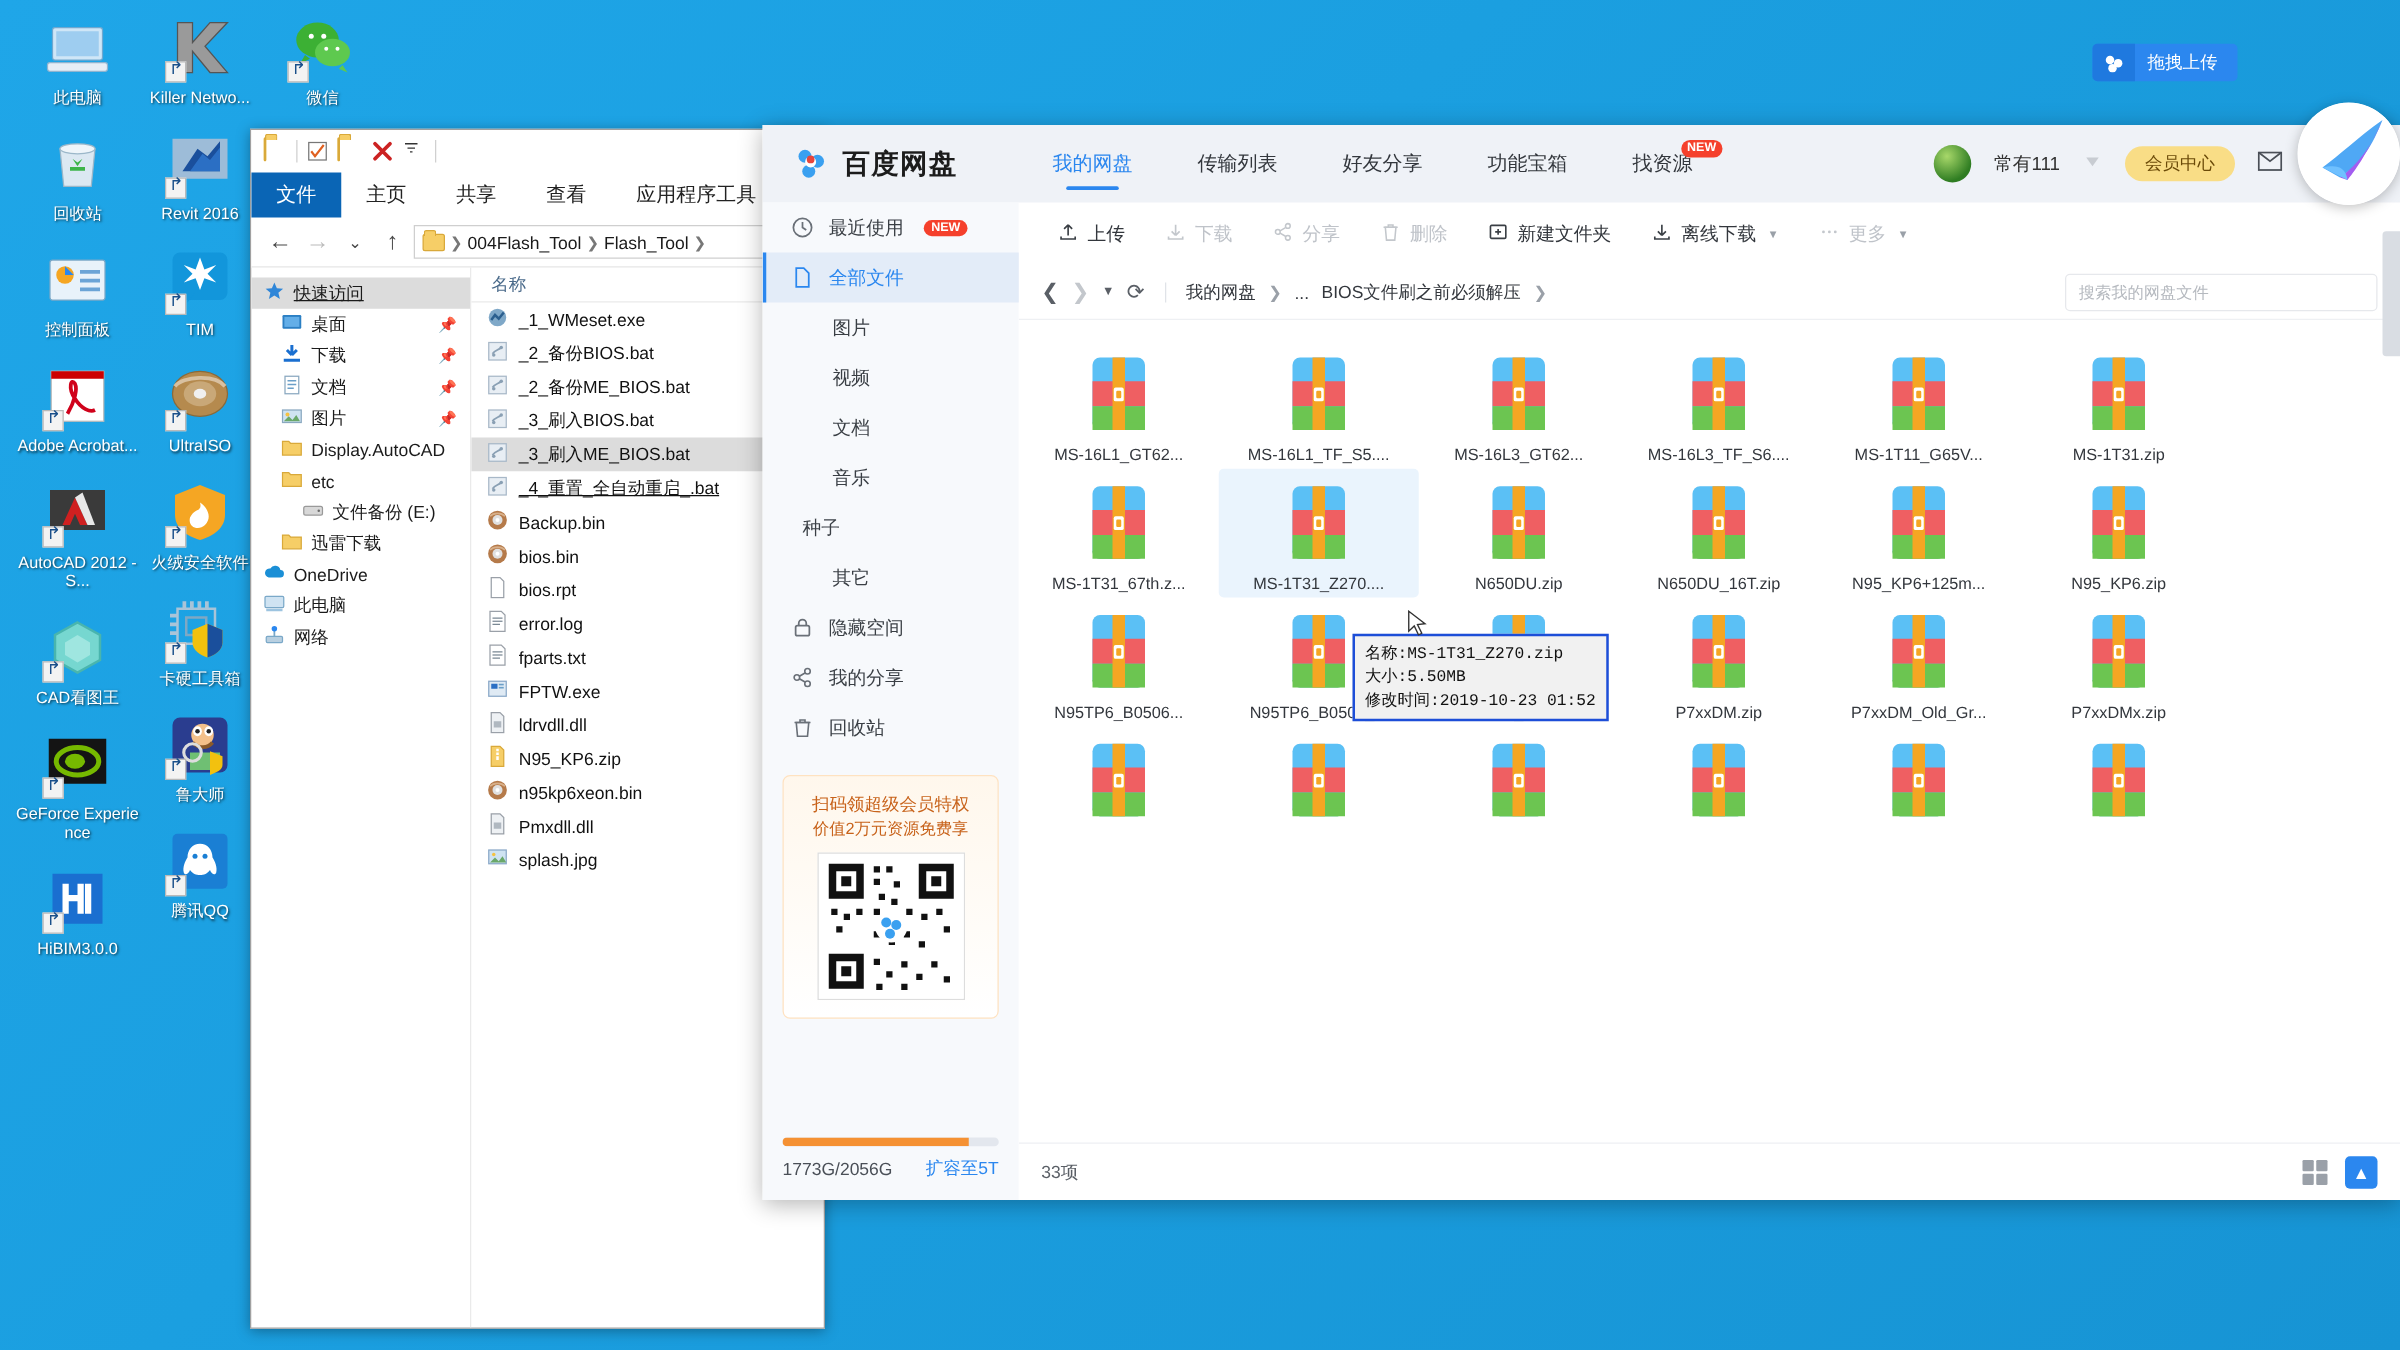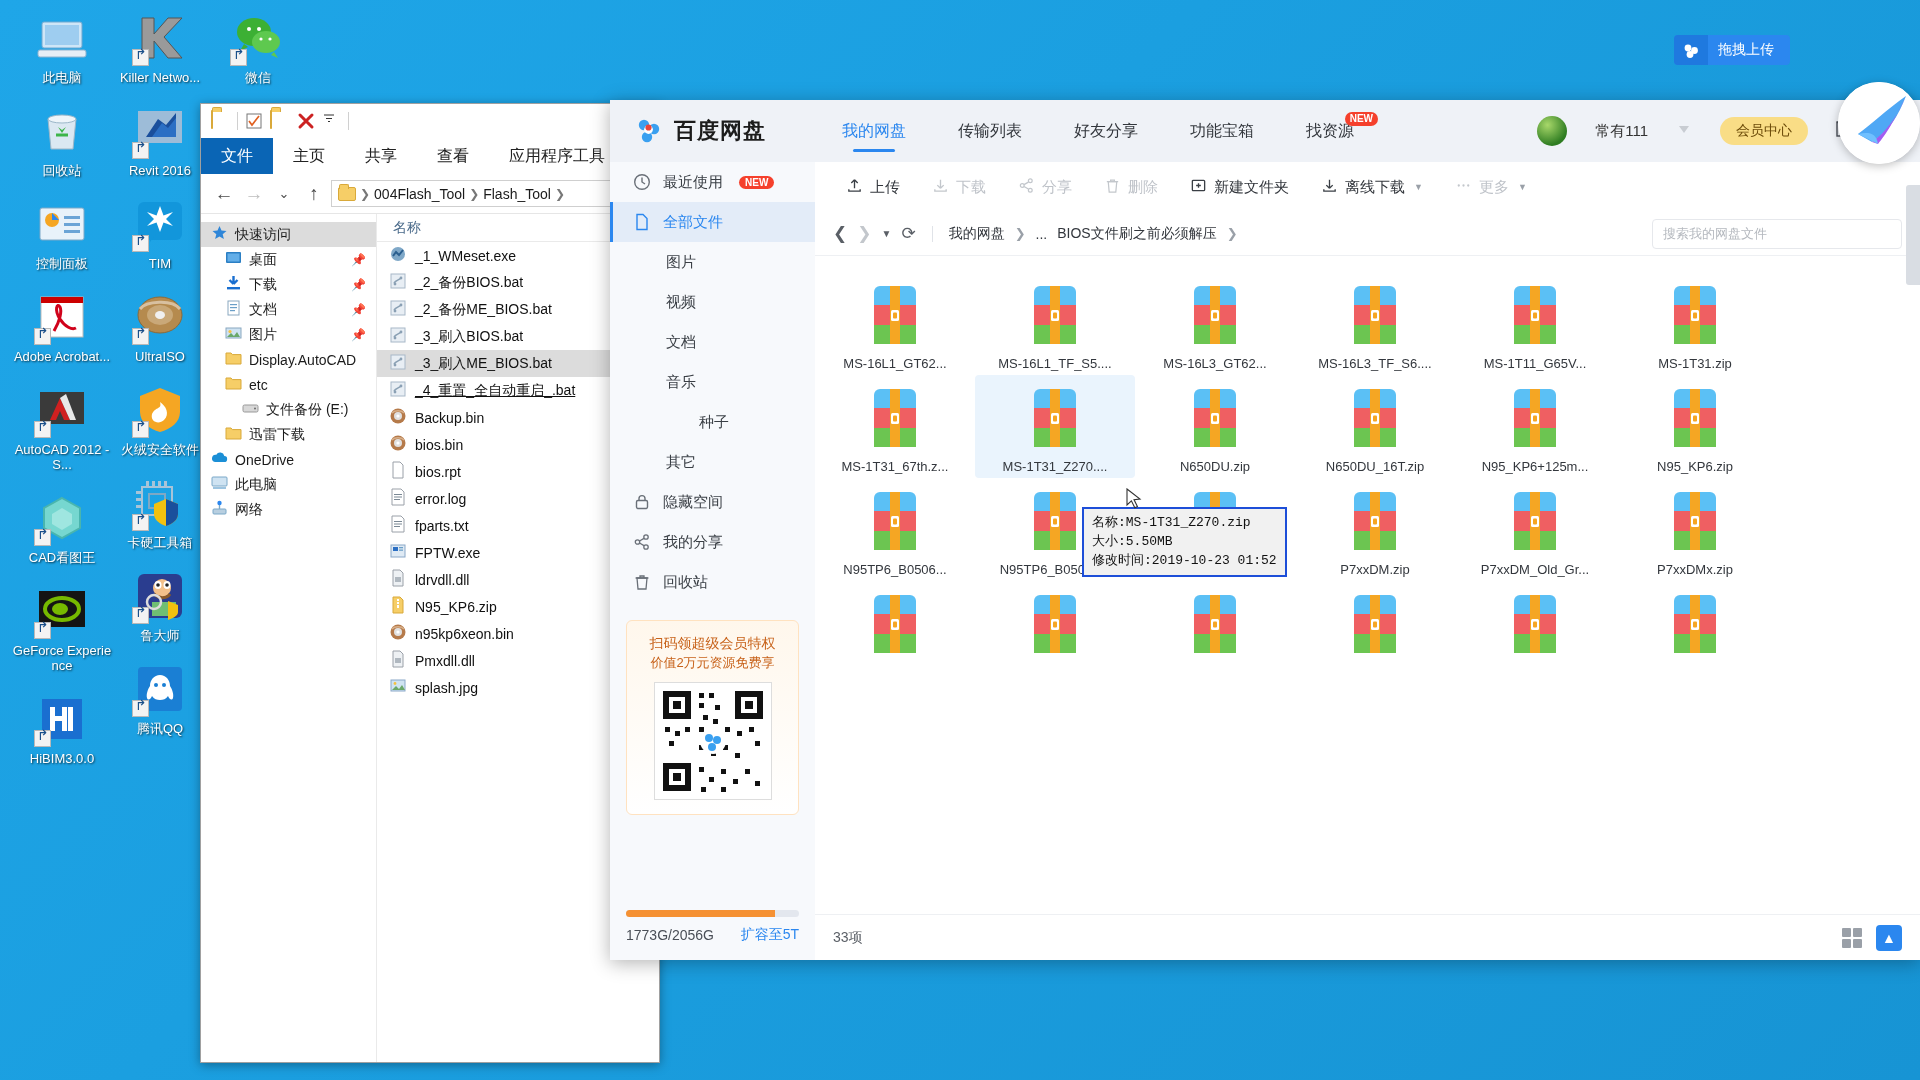--- a/index.html
+++ b/index.html
@@ -57,21 +57,21 @@
   .nav-btn { width:26px;height:26px;display:flex;align-items:center;justify-content:center;font-size:19px;color:#4a4a4a;cursor:default;}
   .nav-btn.dim { color:#bdbdbd; }
   #expCrumb {
     flex:1; height:27px; border:1px solid #cfcfcf; background:#fff; display:flex; align-items:center;
     padding:0 6px; gap:4px; font-size:14px; color:#1a1a1a; overflow:hidden; white-space:nowrap;
   }
   #expCrumb .sep { color:#777; font-size:12px; }
   #expBody { display:flex; height:calc(100% - 110px); }
   #expTree { width:175px; padding-top:8px; font-size:14px; overflow:hidden; }
   .tree-item { height:25px; display:flex;align-items:center; gap:7px; padding-left:18px; color:#1b1b1b; white-space:nowrap; cursor:default;}
-  .tree-item.sel { background:#dcdcdc; }
+  .tree-item.sel { background:#dcdcdc;text-decoration:underline; }
   .tree-item.root { padding-left:8px; font-weight:normal; }
   .tree-pin { margin-left:auto; margin-right:10px; color:#7a7a7a; font-size:12px; }
   .ti-ico { width:17px;height:16px;flex:0 0 17px; }
   #expList { flex:1; border-left:1px solid #eaeaea; overflow:hidden; }
   #expListHead { height:28px; display:flex;align-items:center; padding-left:16px; font-size:14px; color:#4a6a8a; border-bottom:1px solid #eaeaea;text-align:right;}
   .file-row { height:27px; display:flex; align-items:center; gap:8px; padding-left:12px; font-size:14px; color:#111; white-space:nowrap;}
   .file-row.sel { background:#dcdcdc; }
   .file-row.underline span { text-decoration:underline; }
   .fi { width:18px;height:18px;flex:0 0 18px; }
 
@@ -92,21 +92,21 @@
   .bnav { position:relative; padding:0 26px; font-size:16px; color:#33373d; cursor:pointer; height:62px; display:flex;align-items:center;}
   .bnav.active { color:#2b87ef; }
   .bnav.active:after {
     content:""; position:absolute; left:50%; transform:translateX(-50%); bottom:10px;
     width:42px; height:3px; background:#2b87ef; border-radius:2px;
   }
   .new-badge {
     position:absolute; top:12px; right:2px; background:#f5402c; color:#fff;
     font-size:10px; font-weight:bold; padding:1px 5px; border-radius:8px; line-height:12px;
   }
-  #bUser { margin-left:auto; display:flex; align-items:center; gap:28px; padding-right:64px; }
+  #bUser { margin-left:auto; display:flex; align-items:center; gap:18px; padding-right:94px; }
   #bAvatar { width:30px;height:30px;border-radius:50%;
     background:radial-gradient(circle at 35% 30%, #a8d86a, #2f7d22 70%); }
   #bUserName { font-size:15px; color:#333; }
   #bVip {
     background:#f9dd86; color:#6b4a08; font-size:14px; padding:5px 16px; border-radius:14px;
   }
   #bMail { font-size:17px; color:#666; }
   #bMain { flex:1; display:flex; overflow:hidden; }
   
   #bSide { width:205px; background:#f7f9fc; display:flex; flex-direction:column; flex:0 0 205px; }
@@ -734,21 +734,21 @@
     </div>
             <div class="bside-item" style="padding-left: 56px;">
     <span>视频</span>
     </div>
             <div class="bside-item" style="padding-left: 56px;">
     <span>文档</span>
     </div>
             <div class="bside-item" style="padding-left: 56px;">
     <span>音乐</span>
     </div>
-            <div class="bside-item" style="padding-left: 89px;">
+            <div class="bside-item" style="padding-left: 32px;">
     <span>种子</span>
     </div>
             <div class="bside-item" style="padding-left: 56px;">
     <span>其它</span>
     </div>
             <div class="bside-item">
               <span class="si">
                 <svg width="18" height="18" viewBox="0 0 18 18">
                   <rect x="3.5" y="7.5" width="11" height="8" rx="1.4" fill="none" stroke="#6a7078" stroke-width="1.4"></rect>
                   <path d="M6 7.5V5.6a3 3 0 0 1 6 0v1.9" fill="none" stroke="#6a7078" stroke-width="1.4"></path>

